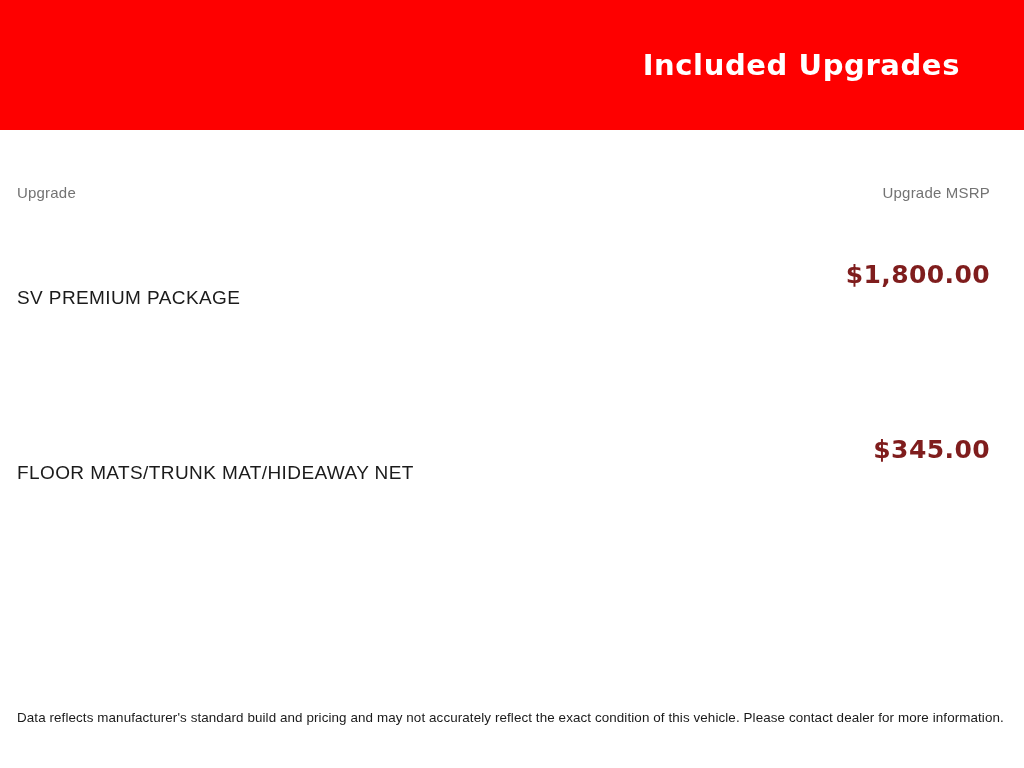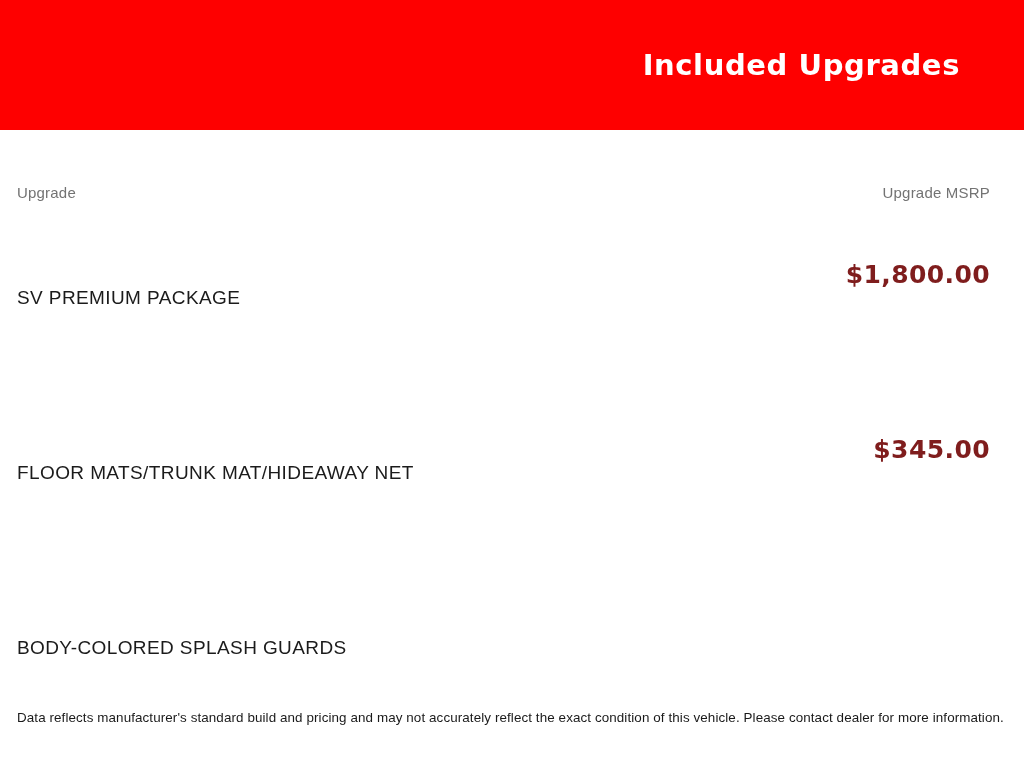--- a/index.html
+++ b/index.html
@@ -111,18 +111,17 @@
     <div class="upgrade-name">SV PREMIUM PACKAGE</div>
     <div class="upgrade-price">$1,800.00</div>
   </div>
 
   <div class="upgrade-row row-2">
     <div class="upgrade-name">FLOOR MATS/TRUNK MAT/HIDEAWAY NET</div>
     <div class="upgrade-price">$345.00</div>
   </div>
 
   <div class="upgrade-row row-3">
-    <div class="upgrade-name">BODY-COLORED SPLASH GUARDS</div>
   </div>
 
   <div class="disclaimer">Data reflects manufacturer's standard build and pricing and may not accurately reflect the exact condition of this vehicle. Please contact dealer for more information.</div>
 
 </div>
 
 </body></html>

